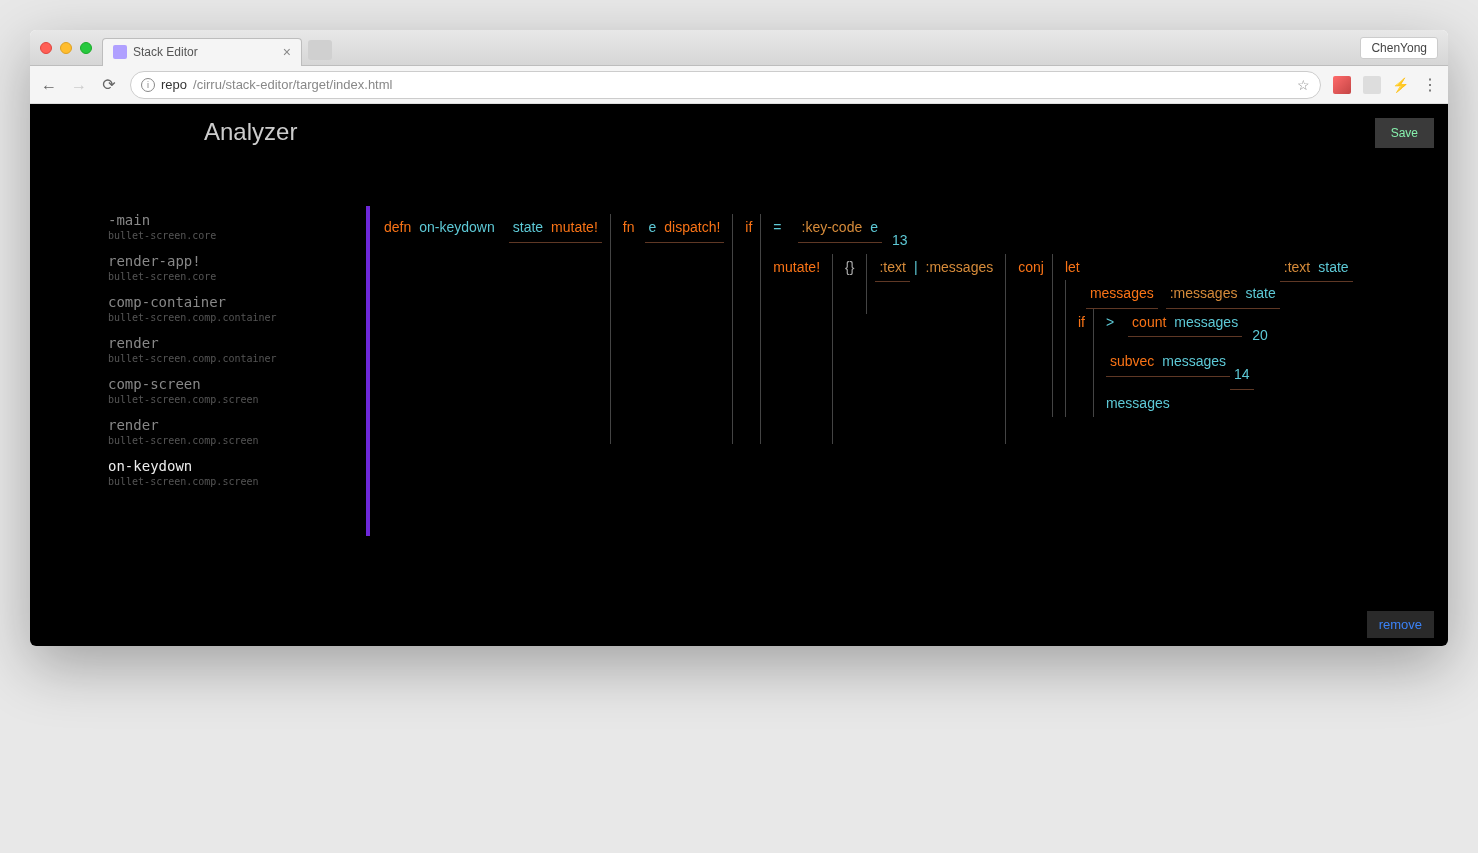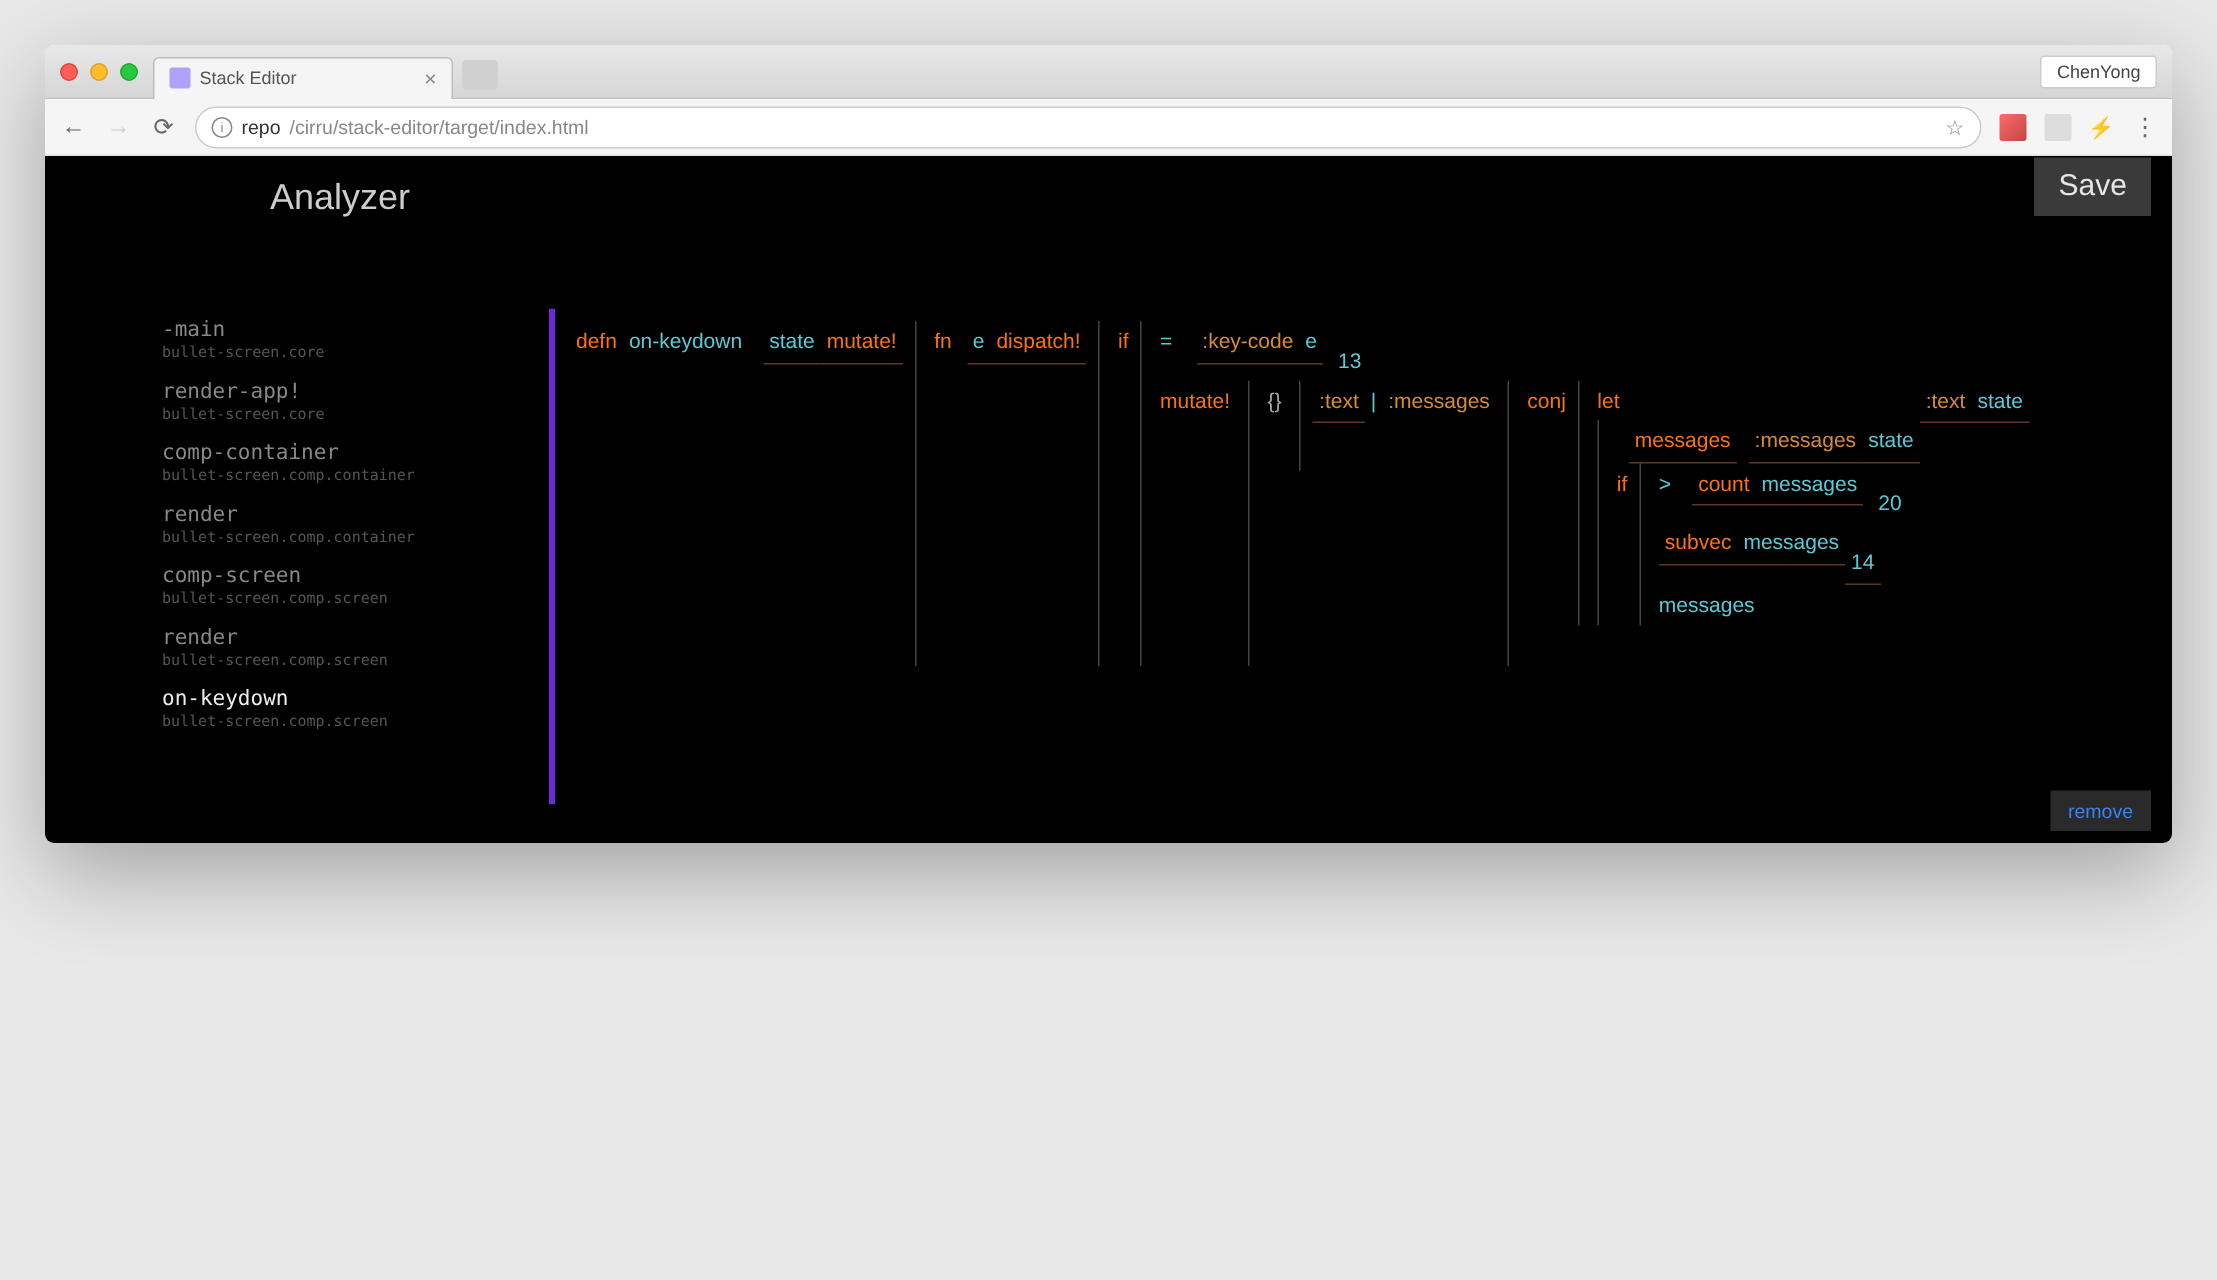--- a/index.html
+++ b/index.html
@@ -10,21 +10,21 @@
     }
     body {
       background: #e8e8e8;
       width: 1478px;
       height: 853px;
       overflow: hidden;
       padding: 30px;
     }
     .browser-window {
       width: 100%;
-      height: 532px;
+      height: 616px;
       background: #fff;
       border-radius: 6px;
       box-shadow: 0 20px 60px rgba(0,0,0,0.3);
       overflow: hidden;
       display: flex;
       flex-direction: column;
     }
     .titlebar {
       height: 36px;
       background: linear-gradient(#e8e8e8, #d6d6d6);
@@ -160,36 +160,37 @@
     .content {
       flex: 1;
       background: #000;
       position: relative;
       font-family: "Menlo", "Monaco", monospace;
     }
     .header {
       display: flex;
       align-items: flex-end;
       padding: 14px 20px 0 150px;
+      margin-left: 24px;
     }
     .app-title {
       color: #ccc;
       font-size: 24px;
       font-weight: 200;
       font-family: -apple-system, sans-serif;
     }
     .save-btn {
       position: absolute;
       right: 14px;
-      top: 1px;
+      top: 14px;
       background: #3a3a3a;
-      color: #e5e5e5;
+      color: #86efac;
       border: none;
       padding: 8px 16px;
-      font-size: 20px;
+      font-size: 12px;
       cursor: pointer;
     }
     .remove-btn {
       position: absolute;
       right: 14px;
       bottom: 8px;
       background: #2a2a2a;
       color: #3b82f6;
       border: none;
       padding: 6px 12px;

